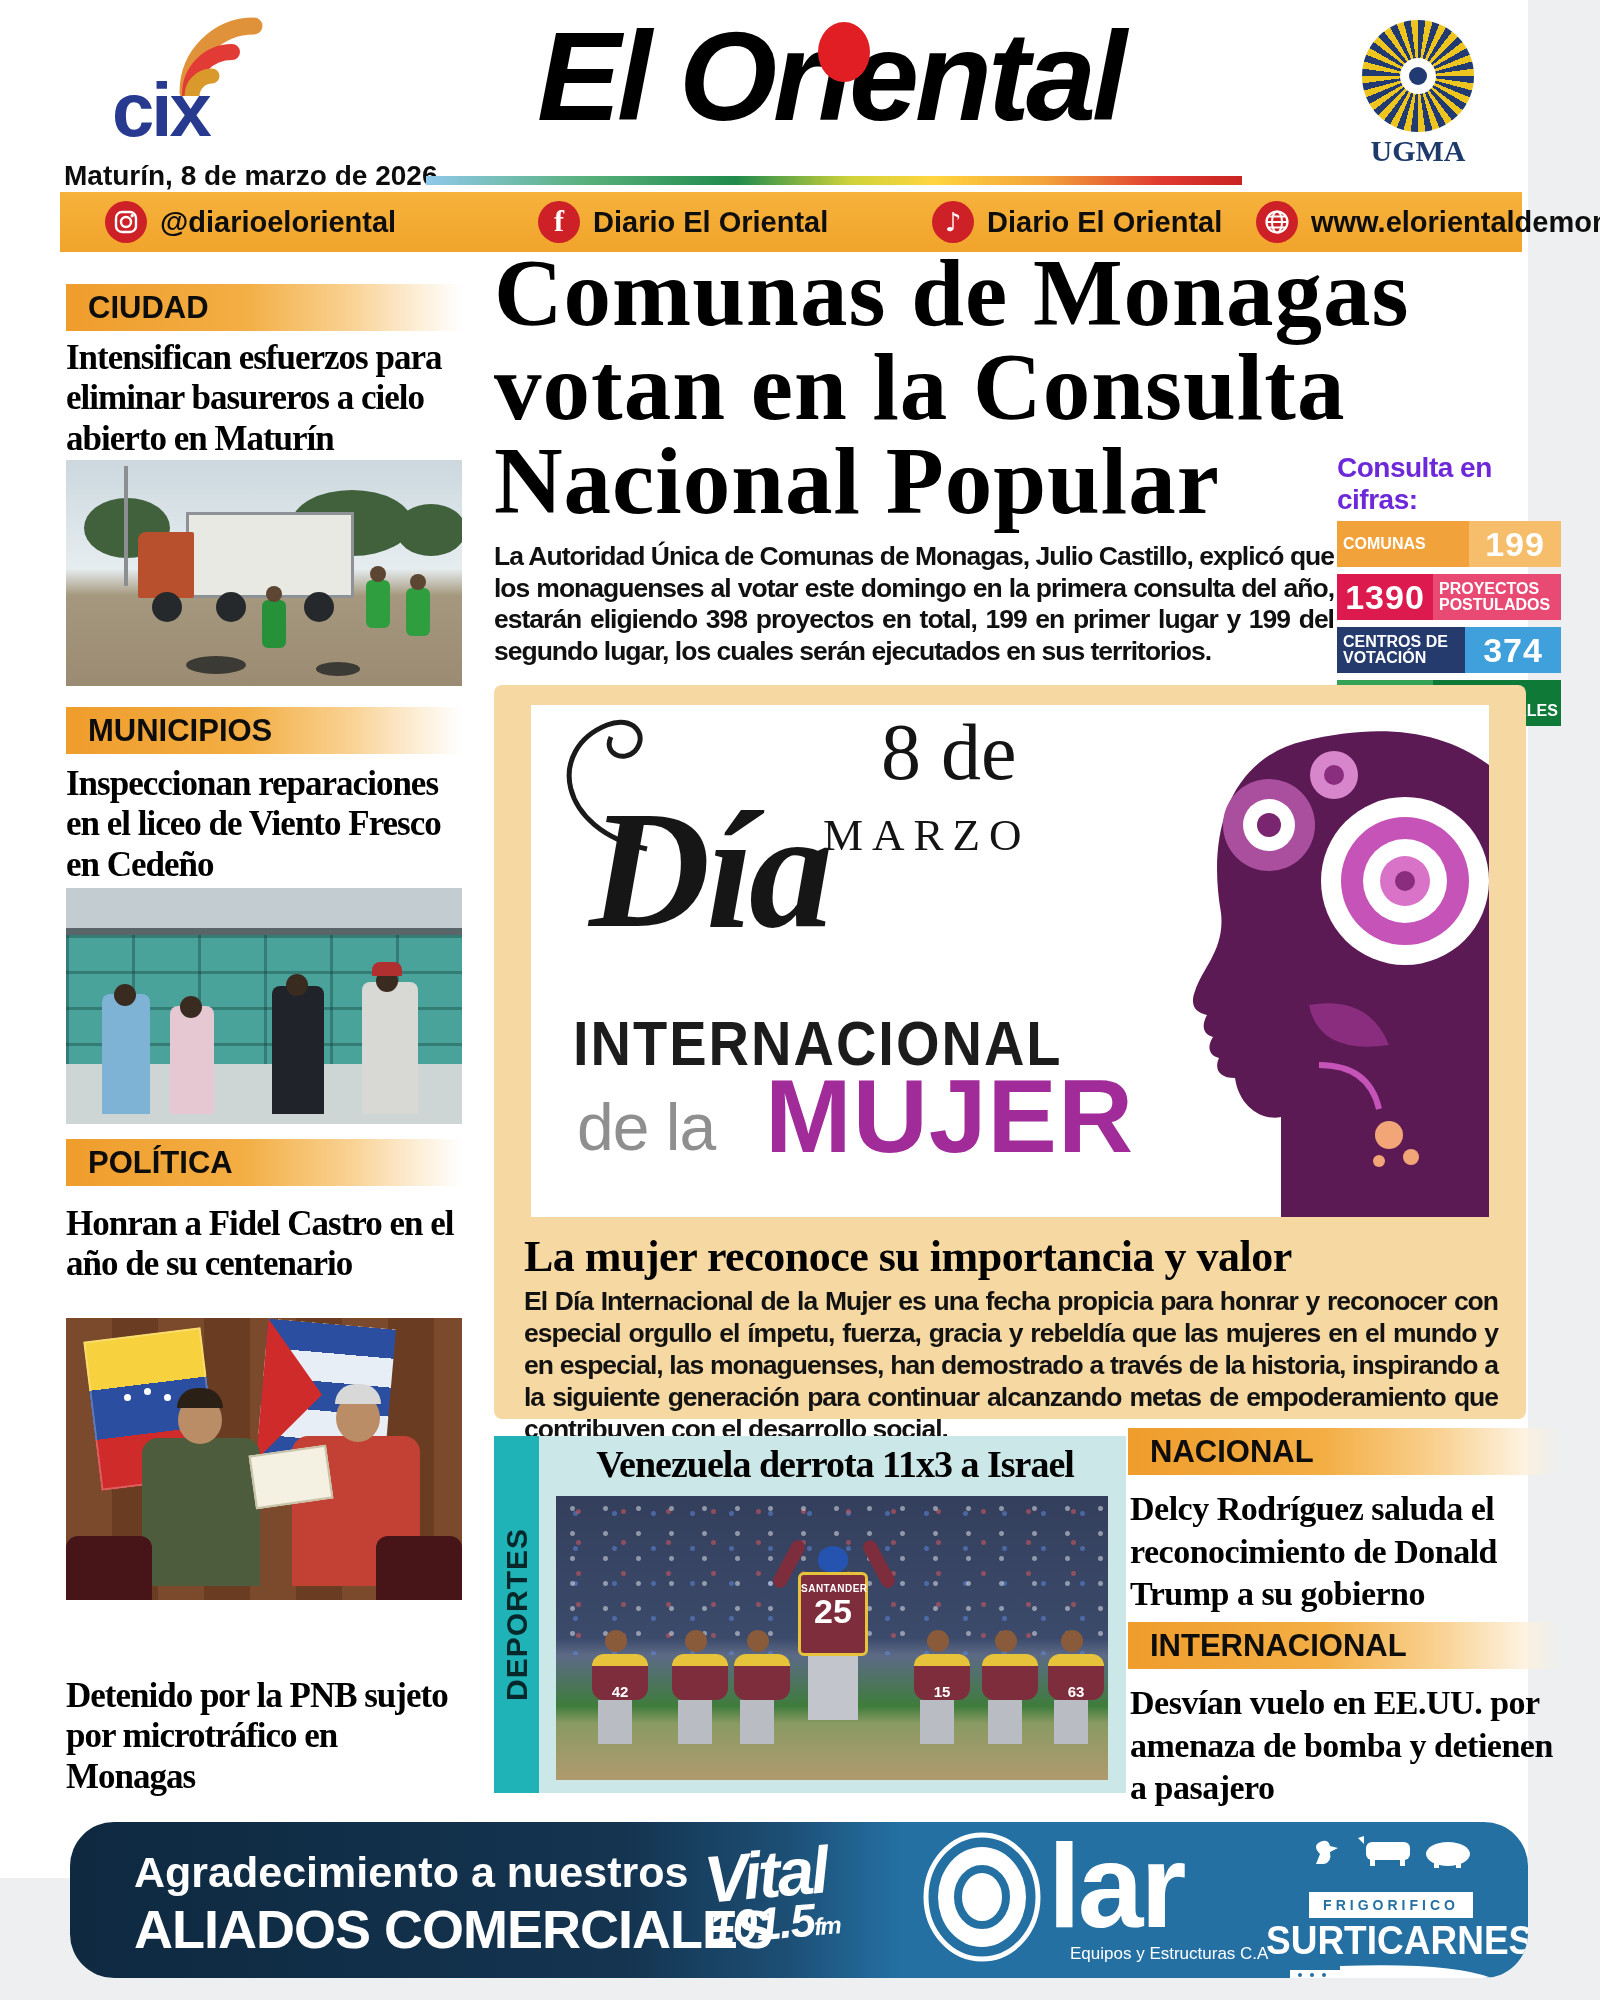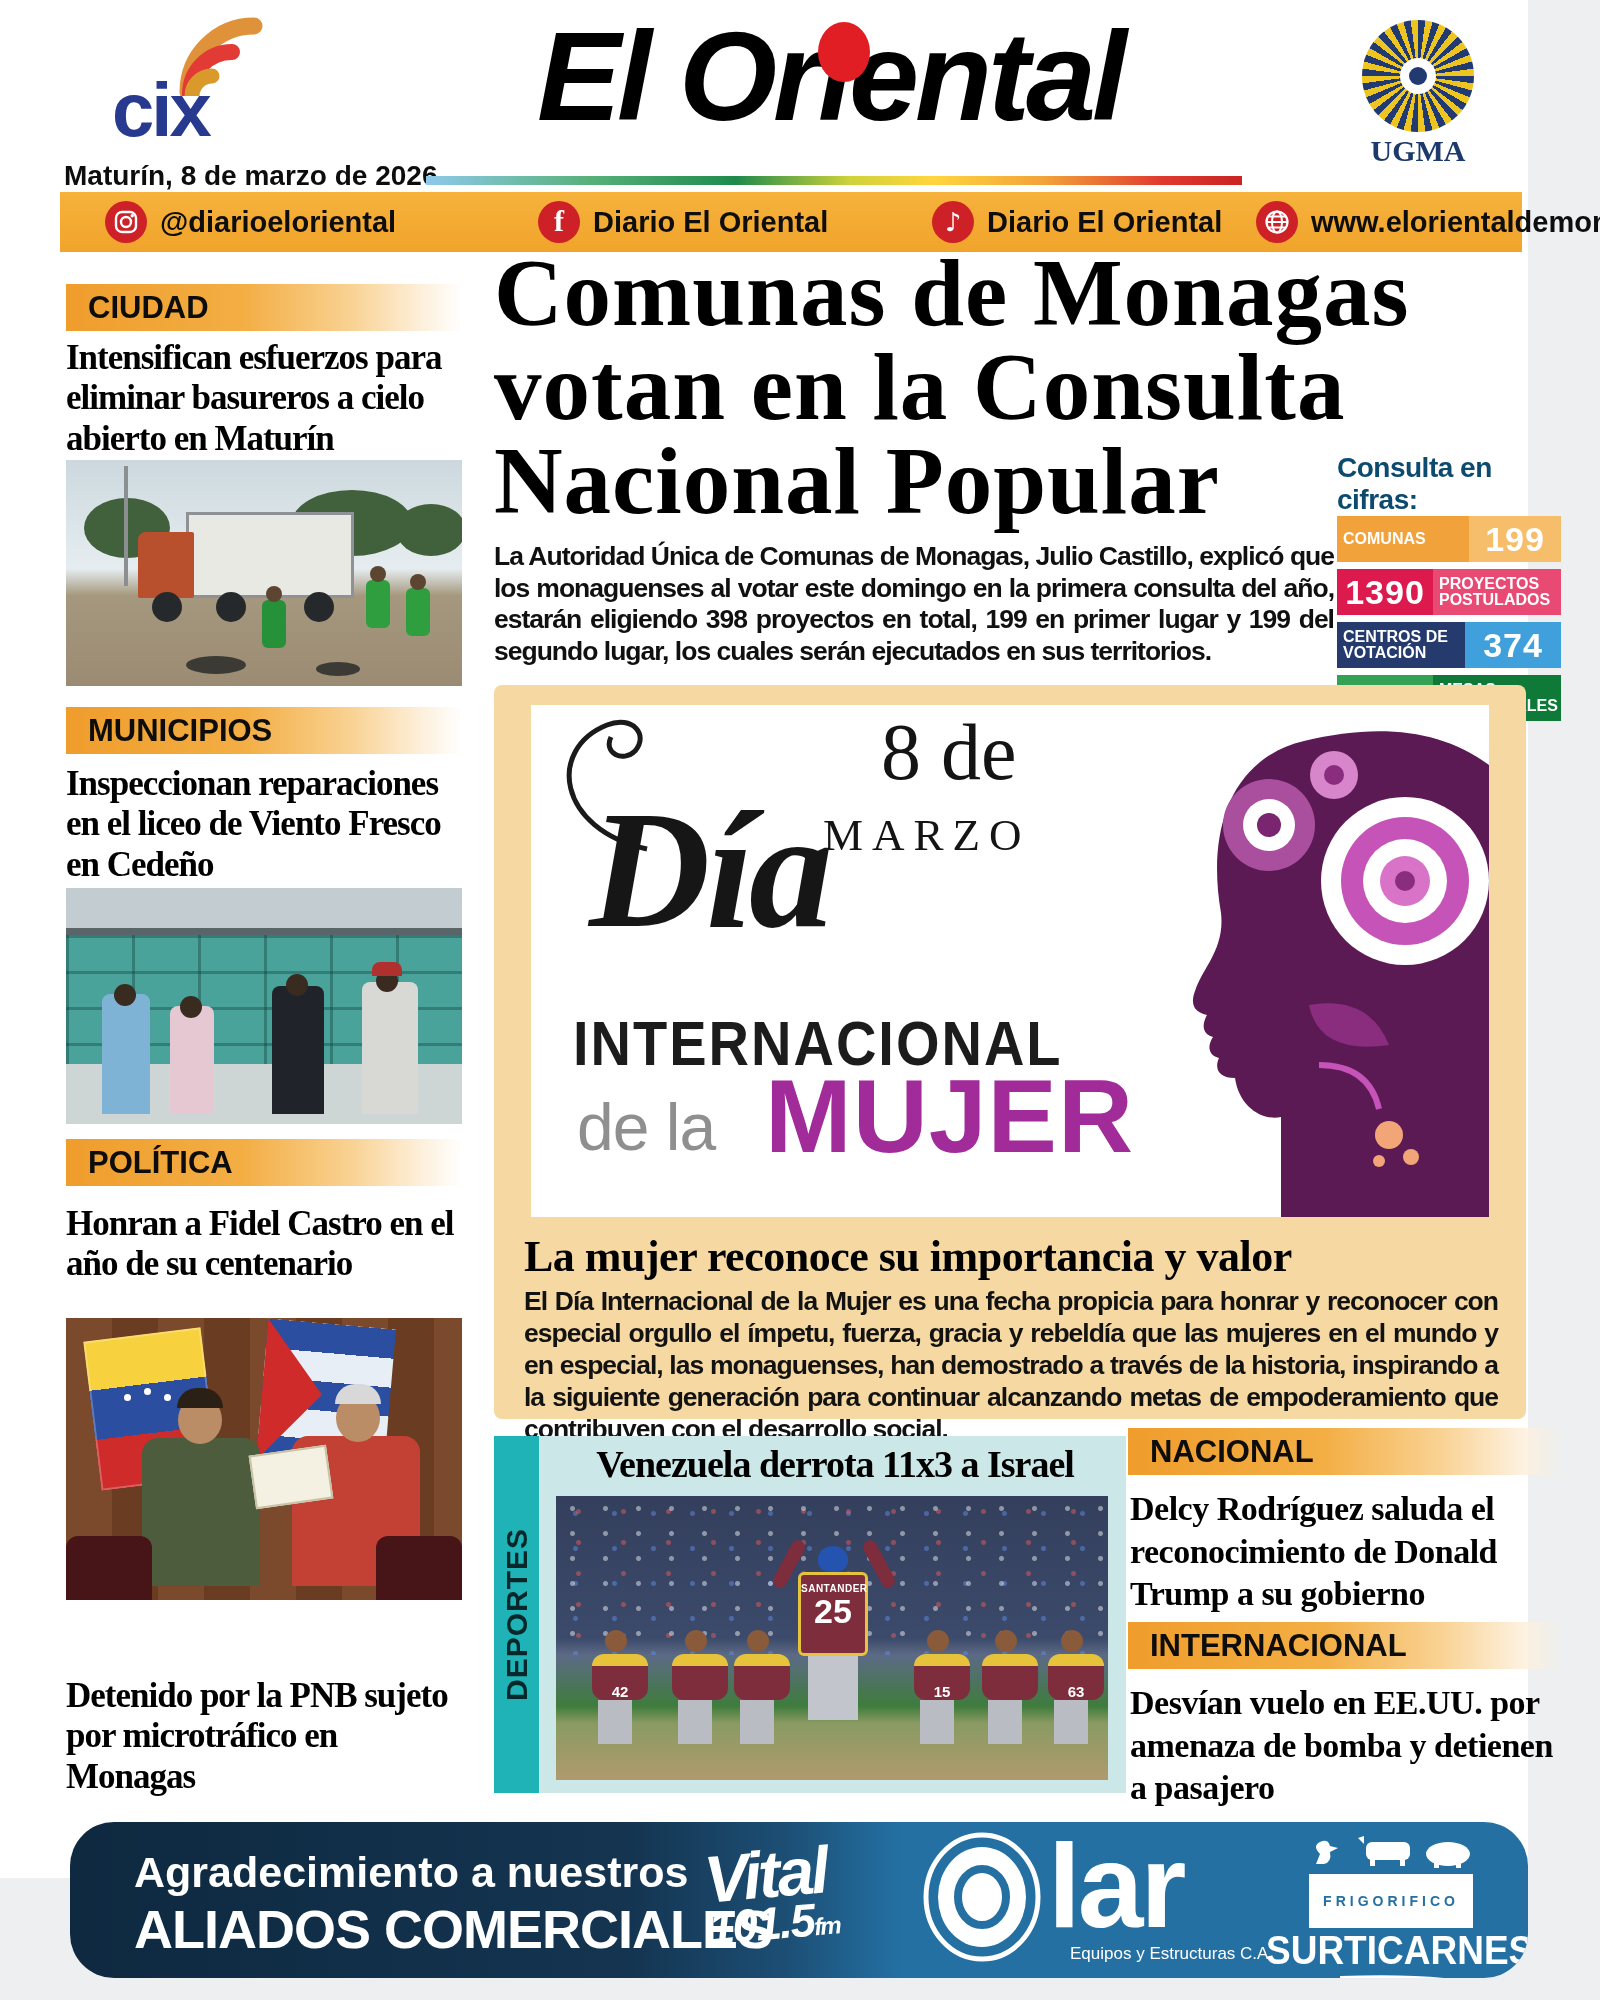--- a/index.html
+++ b/index.html
@@ -35,21 +35,21 @@
   .bar-r{left:1128px;width:434px}
 
   
   .lh{position:absolute;left:66px;width:404px;font:700 35px/1.15 "Liberation Serif",serif;color:#000;letter-spacing:-1px}
   .rh{position:absolute;left:1130px;width:438px;font:700 34px/1.25 "Liberation Serif",serif;color:#000;letter-spacing:-0.5px}
   .main-head{position:absolute;left:494px;top:246px;width:1075px;font:700 95px/0.99 "Liberation Serif",serif;color:#000;letter-spacing:1px}
   .deck{position:absolute;left:494px;top:541px;width:840px;font:700 26.5px/1.19 "Liberation Sans",sans-serif;color:#101010;text-align:justify;letter-spacing:-1px}
 
   
   .stats{position:absolute;left:1337px;top:452px;width:224px}
-  .stats-title{font:700 28px "Liberation Sans",sans-serif;color:#0c4a6e;letter-spacing:-0.5px;}
+  .stats-title{font:700 28px "Liberation Sans",sans-serif;color:#6d28d9;letter-spacing:-0.5px;margin-bottom:5px}
   .srow{display:flex;height:46px;margin-bottom:7px}
   .scell{display:flex;align-items:center;justify-content:center;color:#fff;box-sizing:border-box}
   .scell.val{font:700 34px "Liberation Sans",sans-serif;letter-spacing:1px}
   .scell.lbl{font:700 16px/1.03 "Liberation Sans",sans-serif;white-space:pre-line;padding:0 6px;justify-content:flex-start;text-align:left}
   .r1l{width:132px;background:#F2A23A}.r1v{width:92px;background:#F6BE6A}
   .r2v{width:96px;background:#DC1A4D}.r2l{width:128px;background:#E94A73}
   .r3l{width:128px;background:#253B6E}.r3v{width:96px;background:#3FA0DB}
   .r4v{width:96px;background:#33A254}.r4l{width:128px;background:#0F7A38}
 
   
@@ -130,21 +130,21 @@
   .f-line2{position:absolute;left:64px;top:76px;font:800 54px "Liberation Sans",sans-serif;color:#fff;letter-spacing:-1px}
   .vital{position:absolute;left:636px;top:14px;color:#fff;transform:rotate(-5deg)}
   .vital-name{font:italic 700 66px "Liberation Sans",sans-serif;letter-spacing:-3px}
   .vital-freq{font:italic 700 46px "Liberation Sans",sans-serif;margin-top:-16px;letter-spacing:-2px}
   .vital-fm{font:italic 700 24px "Liberation Sans",sans-serif}
   .vinyl{position:absolute;left:852px;top:10px}
   .lar-name{position:absolute;left:978px;top:-4px;font:800 118px "Liberation Sans",sans-serif;color:#fff;letter-spacing:-3px}
   .lar-sub{position:absolute;left:1000px;top:122px;font:400 17px "Liberation Sans",sans-serif;color:#fff}
   .surt{position:absolute;left:1196px;top:12px;width:250px;text-align:center;color:#fff}
   .surt-animals{height:34px}
-  .surt-tag{display:inline-block;background:#fff;color:#2470A3;font:700 14px "Liberation Sans",sans-serif;letter-spacing:4px;padding:19px 14px;margin-top:2px}
+  .surt-tag{display:inline-block;background:#fff;color:#2470A3;font:700 14px "Liberation Sans",sans-serif;letter-spacing:4px;padding:5px 14px;margin-top:20px}
   .surt-name{font:800 37px "Liberation Sans",sans-serif;letter-spacing:0;margin-top:2px;transform:scaleY(1.1)}
 </style>
 </head>
 <body>
 
 <div id="page">
   <div class="white-bg"></div>
 
   <svg class="cix-arcs" width="150" height="80" viewBox="0 0 150 80">
     <path d="M20 76 A66 66 0 0 1 86 10" fill="none" stroke="#e0923a" stroke-width="17" stroke-linecap="round"></path>

